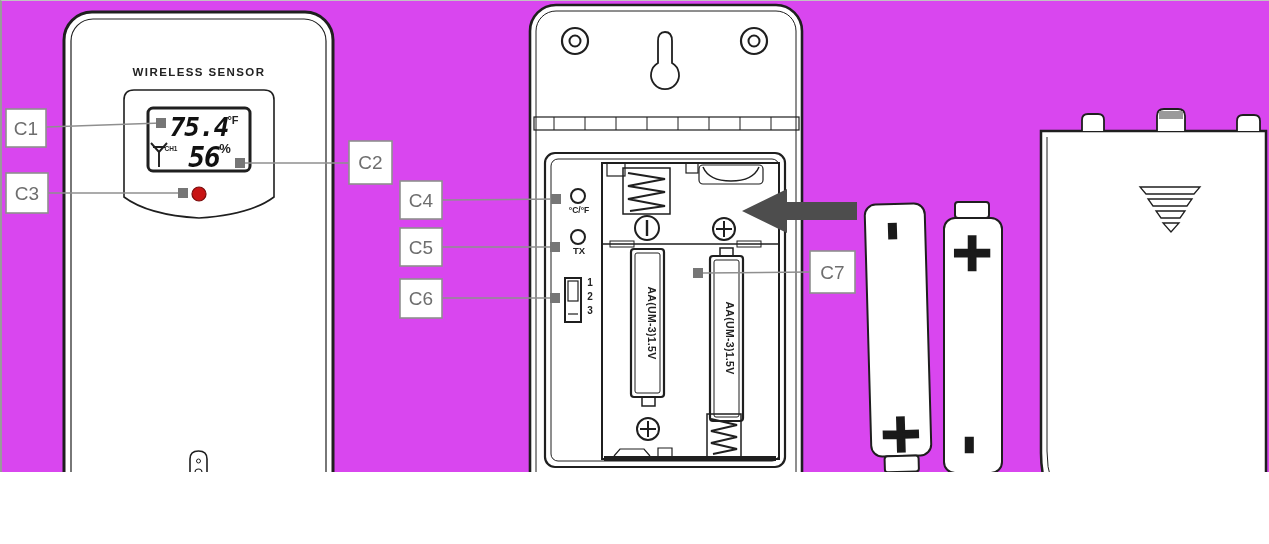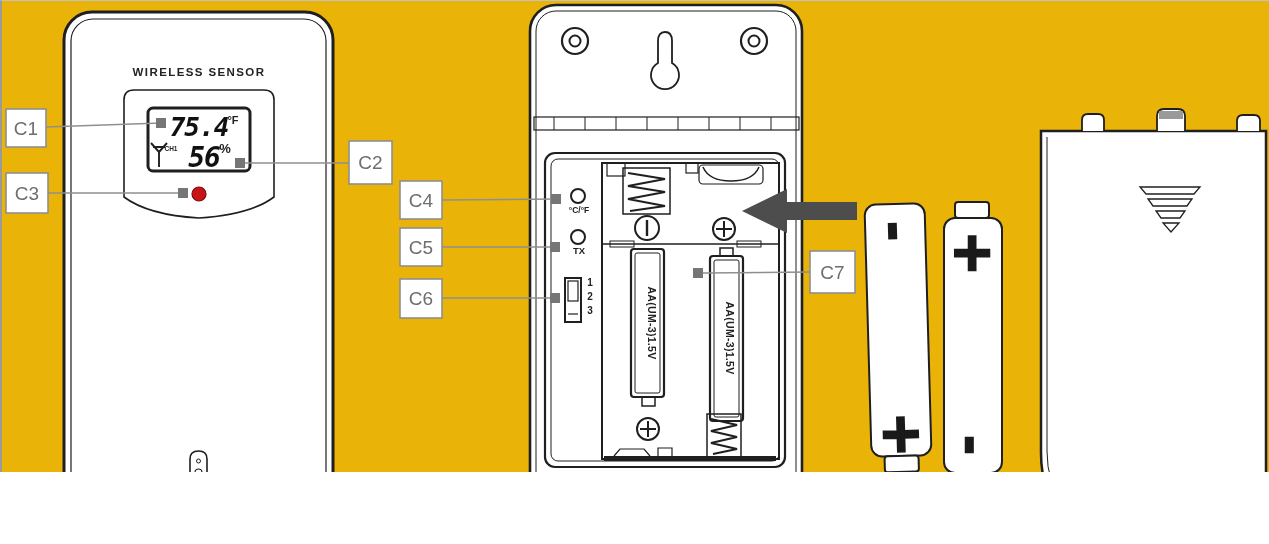--- a/index.html
+++ b/index.html
@@ -1,16 +1,16 @@
 <!DOCTYPE html>
 <html><head>
 <meta charset="utf-8">
 <style>
   html,body{margin:0;padding:0;background:#ffffff;}
-  .stage{position:relative;width:1269px;height:472px;background:#eab308;
+  .stage{position:relative;width:1269px;height:472px;background:#d946ef;
          border-left:2px solid #9a9a9a;border-top:1px solid #c2c2c2;box-sizing:border-box;
          font-family:"Liberation Sans",sans-serif;overflow:hidden;}
   svg{display:block;}
   
   .o  { fill:#ffffff; stroke:#1f1f1f; }
   .n  { fill:none;   stroke:#1f1f1f; }
   .dk { fill:#1f1f1f; stroke:none; }
   
   .cob{ fill:#ffffff; stroke:#8f8f8f; stroke-width:1.6; }
   .cot{ fill:#6e6e6e; font-size:19px; text-anchor:middle; dominant-baseline:central;

